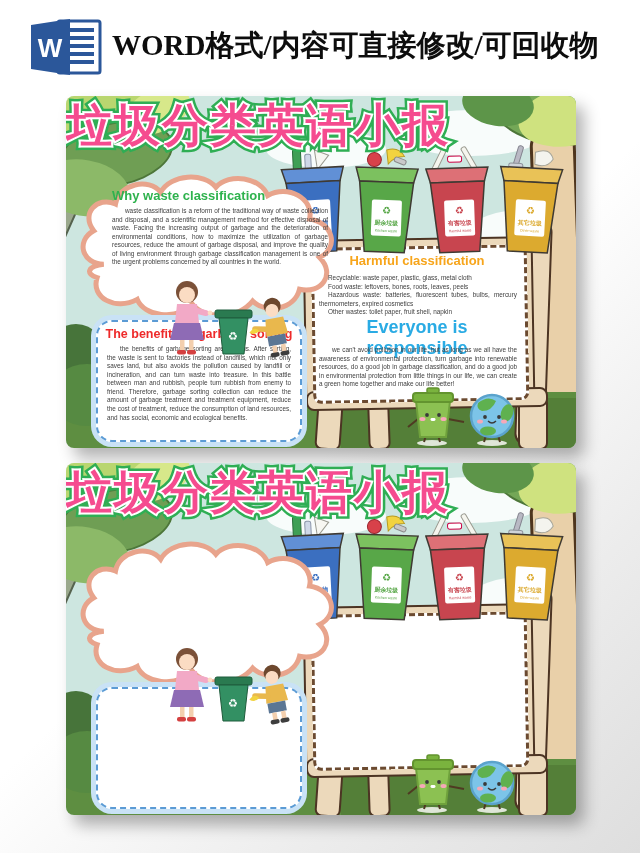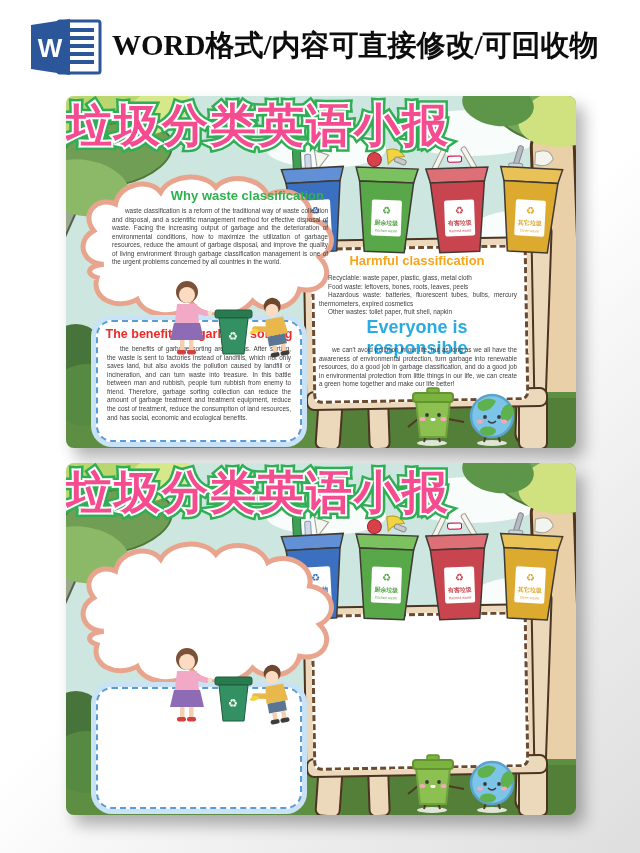--- a/index.html
+++ b/index.html
@@ -32,21 +32,21 @@
     font-size:46px;font-weight:800;letter-spacing:2px;line-height:1.2;
     font-family:"DejaVu Sans", sans-serif;
   }
   .t-green{-webkit-text-stroke:9px #2fae54;color:#2fae54;}
   .t-white{-webkit-text-stroke:4px #ffffff;color:#fff;}
   .t-pink{color:#f54b8f;}
   
   .cloud-svg{position:absolute;left:6px;top:58px;width:276px;height:192px;z-index:5;}
   .why-texts{z-index:6;}
   .why-heading{
-    position:absolute;left:46px;top:92px;width:212px;text-align:right;
+    position:absolute;left:46px;top:92px;width:212px;text-align:left;
     font-size:13px;font-weight:800;color:#2eb24d;z-index:6;
   }
   .why-body{position:absolute;left:46px;top:111px;width:216px;z-index:6;}
   .small{font-size:6.4px;line-height:1.34;text-align:justify;color:#3e3e3e;}
   .small p{margin:0;text-indent:13px;}
   
   .benefits-box{
     position:absolute;left:30px;top:224px;width:202px;height:118px;z-index:5;
     background:#fff;border:2.5px dashed #5b9bd5;border-radius:16px;
     box-shadow:0 0 0 5px #c9e2f6;

